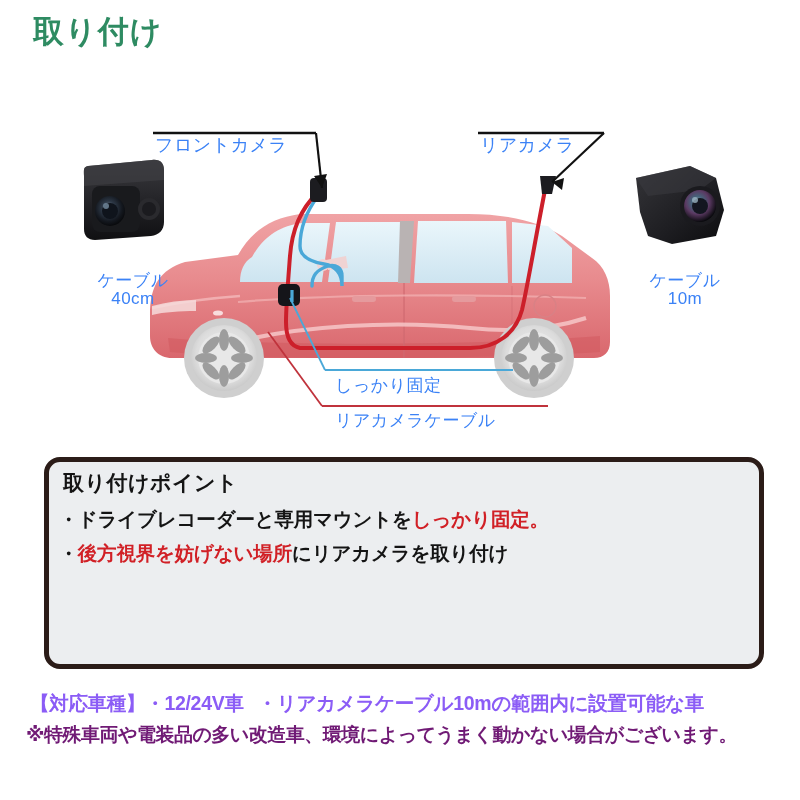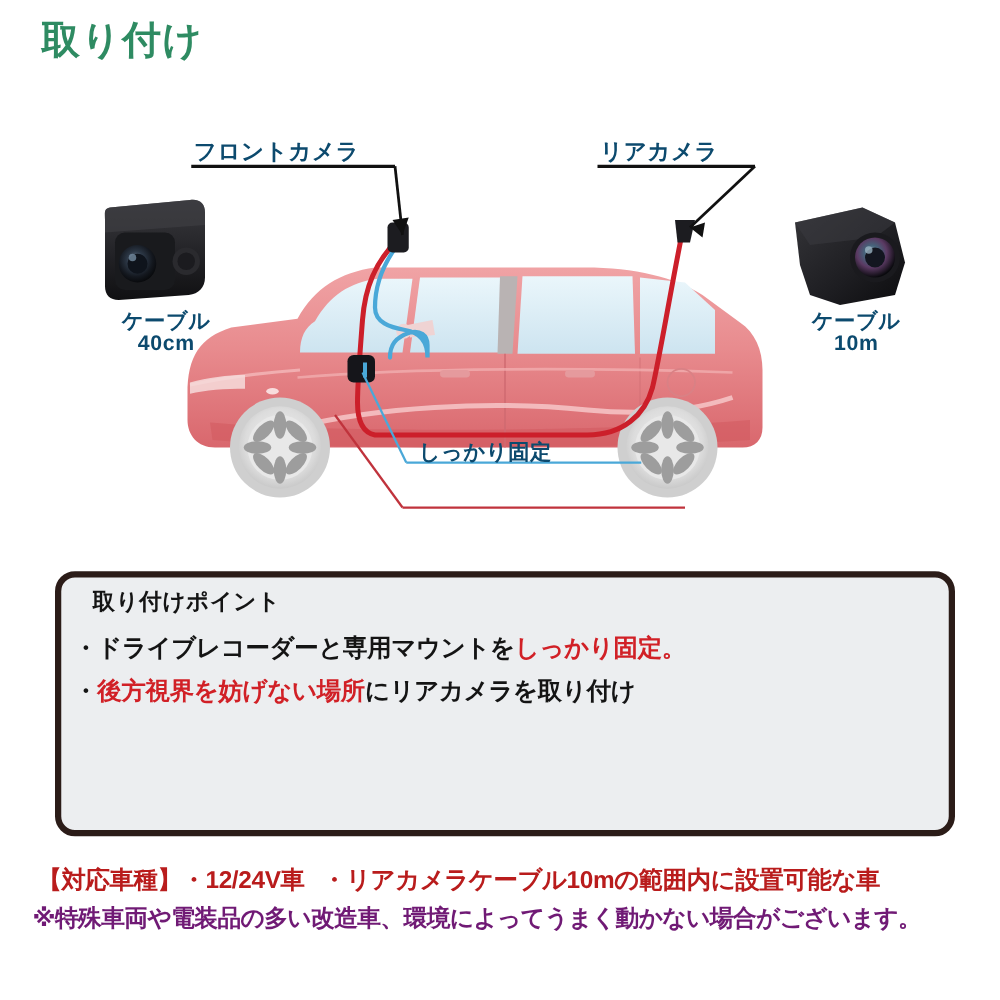--- a/index.html
+++ b/index.html
@@ -16,52 +16,52 @@
     position:absolute;left:33px;top:16px;
     font-size:31px;font-weight:bold;color:#2e8b62;
     letter-spacing:1px;line-height:1;
   }
 
   
   .diagram{position:absolute;left:0;top:70px;width:800px;height:375px;}
 
   
   .callout{
-    position:absolute;font-weight:bold;color:#0c4a6e;
-    white-space:nowrap;line-height:1.05;
+    position:absolute;font-weight:normal;color:#3b82f6;
+    white-space:nowrap;line-height:1.05;margin-top:24px;
   }
   .lbl-front{left:155px;top:112px;font-size:18px;letter-spacing:0.5px;}
   .lbl-rear{left:480px;top:112px;font-size:18px;letter-spacing:0.5px;}
   .lbl-cable-front{left:78px;top:248px;font-size:17px;text-align:center;width:110px;letter-spacing:0.5px;}
   .lbl-cable-rear{left:630px;top:248px;font-size:17px;text-align:center;width:110px;letter-spacing:0.5px;}
   .lbl-socket{left:335px;top:353px;font-size:17px;letter-spacing:0.5px;}
   .lbl-rearcable{left:335px;top:388px;font-size:17px;letter-spacing:0.5px;}
 
   
   .info-box{
     position:absolute;left:44px;top:457px;width:720px;height:212px;
     background:#eceef0;border:5px solid #2b1c18;border-radius:16px;
     box-sizing:border-box;
   }
   .info-title{
-    position:absolute;left:25px;top:7px;
-    font-size:18px;font-weight:bold;color:#141414;letter-spacing:0.5px;
+    position:absolute;left:14px;top:7px;
+    font-size:21px;font-weight:bold;color:#141414;letter-spacing:0.5px;
   }
   .bullets{position:absolute;left:10px;top:48px;width:700px;}
   .bullet{
     font-size:19.5px;font-weight:bold;color:#141414;
     line-height:1.0;margin-bottom:14px;white-space:nowrap;letter-spacing:-0.2px;
   }
   .bullet .dot{font-size:19px;}
   .hl{color:#d12026;text-align:right;}
 
   
   .footer-red{
     position:absolute;left:30px;top:690px;width:745px;
-    font-size:19.5px;font-weight:bold;color:#b91c1c;
+    font-size:19.5px;font-weight:bold;color:#8b5cf6;
     white-space:nowrap;letter-spacing:-0.3px;
   }
   .footer-note{
     position:absolute;left:26px;top:722px;width:752px;
     font-size:19px;font-weight:bold;color:#701a75;
     white-space:nowrap;letter-spacing:-0.5px;
   }
   .sp{display:inline-block;width:14px;}
 </style>
 </head>
@@ -265,20 +265,21 @@
     <div>ケーブル</div>
     <div>40cm</div>
   </div>
 
   <div class="callout lbl-cable-rear">
     <div>ケーブル</div>
     <div>10m</div>
   </div>
 
   <div class="callout lbl-socket">しっかり固定</div>
+  <div class="callout lbl-rearcable">リアカメラケーブル</div>
 
   <div class="info-box">
     <div class="info-title">取り付けポイント</div>
     <div class="bullets" id="bullets">
         <div class="bullet"><span class="dot">・</span><span>ドライブレコーダーと専用マウントを</span><span class="hl">しっかり固定。</span></div>
         <div class="bullet"><span class="dot">・</span><span class="hl">後方視界を妨げない場所</span><span>にリアカメラを取り付け</span></div>
       </div>
   </div>
 
   <div class="footer-red">

